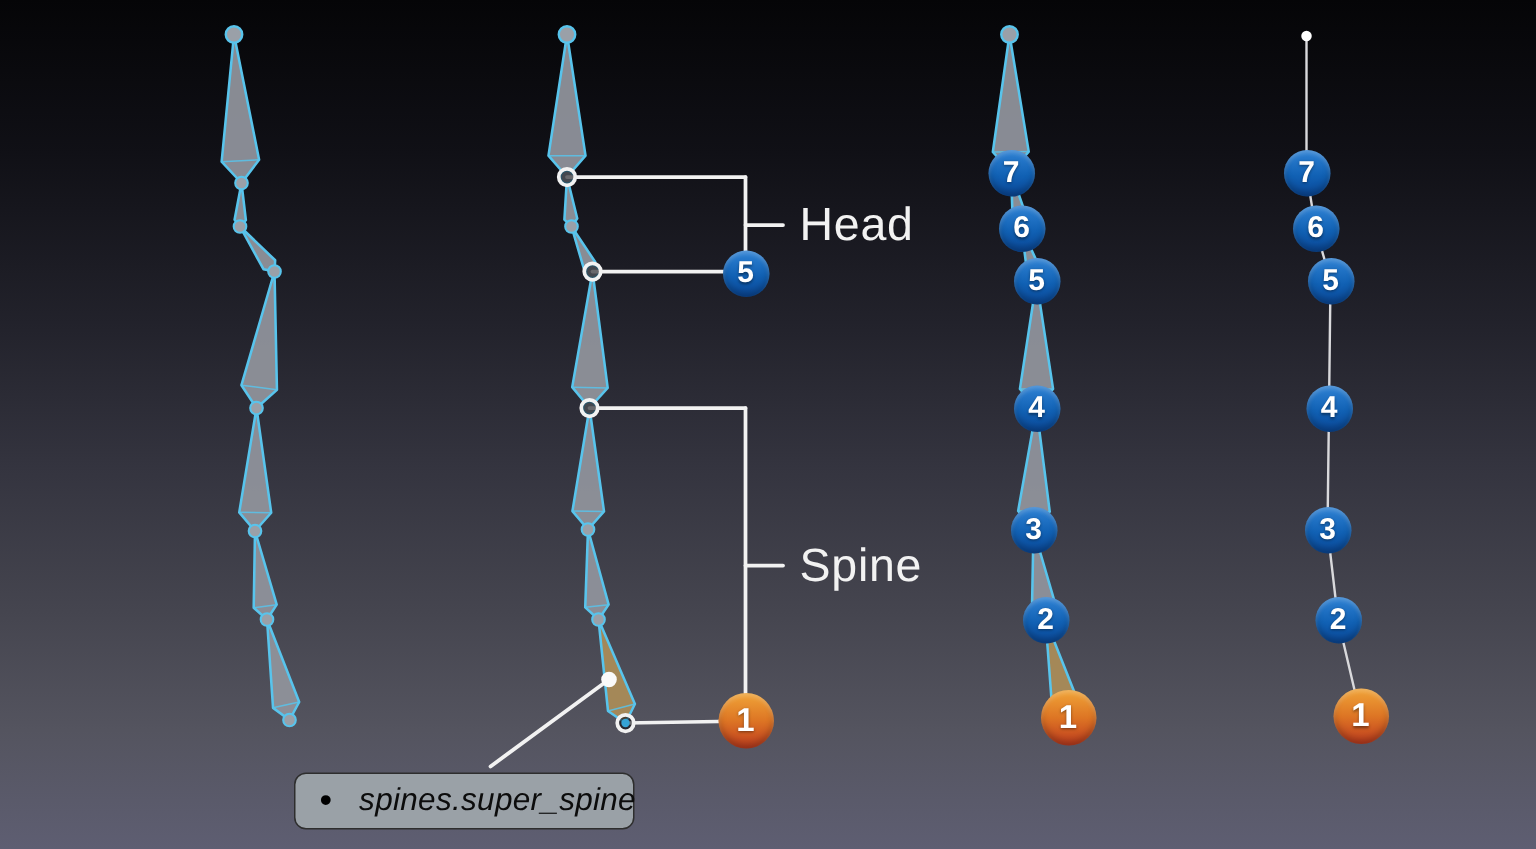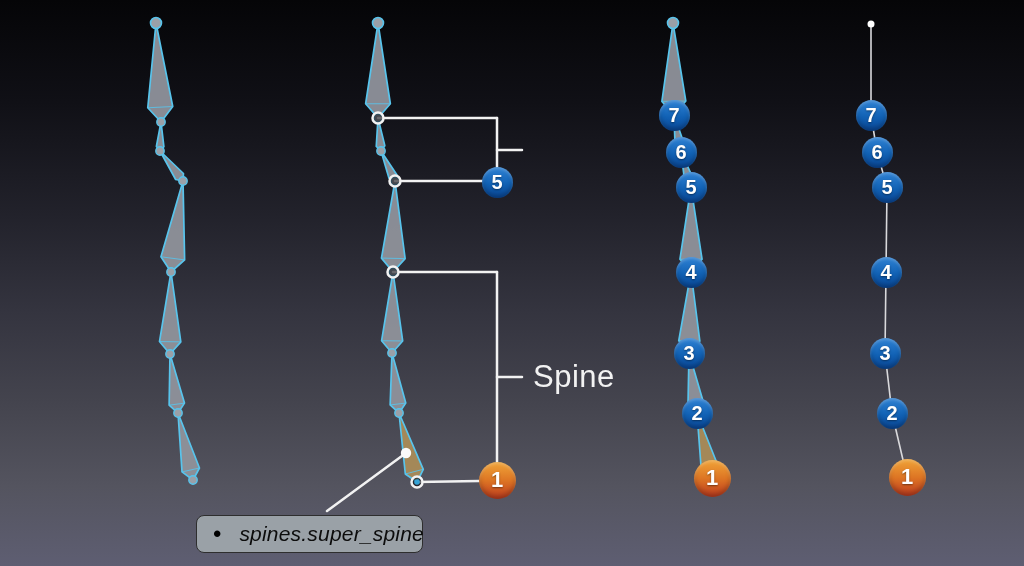--- a/index.html
+++ b/index.html
@@ -141,20 +141,21 @@
 
       <circle cx="378" cy="118" r="5.5" fill="rgba(12,12,18,0.6)"></circle>
       <circle cx="395" cy="181" r="5.5" fill="rgba(12,12,18,0.6)"></circle>
       <circle cx="393" cy="272" r="5.5" fill="rgba(12,12,18,0.6)"></circle>
       <circle cx="417" cy="482" r="5.5" fill="rgba(12,12,18,0.6)"></circle>
       <circle cx="417" cy="482" r="2.8" fill="#35a3d6" stroke="none"></circle>
       <circle cx="406" cy="453" r="5.2" fill="#fafafa" stroke="none"></circle>
     </g>
   </svg>
 
+  <div class="callout-label" style="left:533px;top:150px;">Head</div>
 
   <div class="callout-label" style="left:533px;top:377px;text-align:right;">Spine</div>
 
   <div id="badges">
       <div class="badge blue" style="left: 658.5px; top: 99.5px;">7</div>
       <div class="badge blue" style="left: 665.5px; top: 136.5px;">6</div>
       <div class="badge blue" style="left: 675.5px; top: 171.5px;">5</div>
       <div class="badge blue" style="left: 675.5px; top: 256.5px;">4</div>
       <div class="badge blue" style="left: 673.5px; top: 337.5px;">3</div>
       <div class="badge blue" style="left: 681.5px; top: 397.5px;">2</div>

